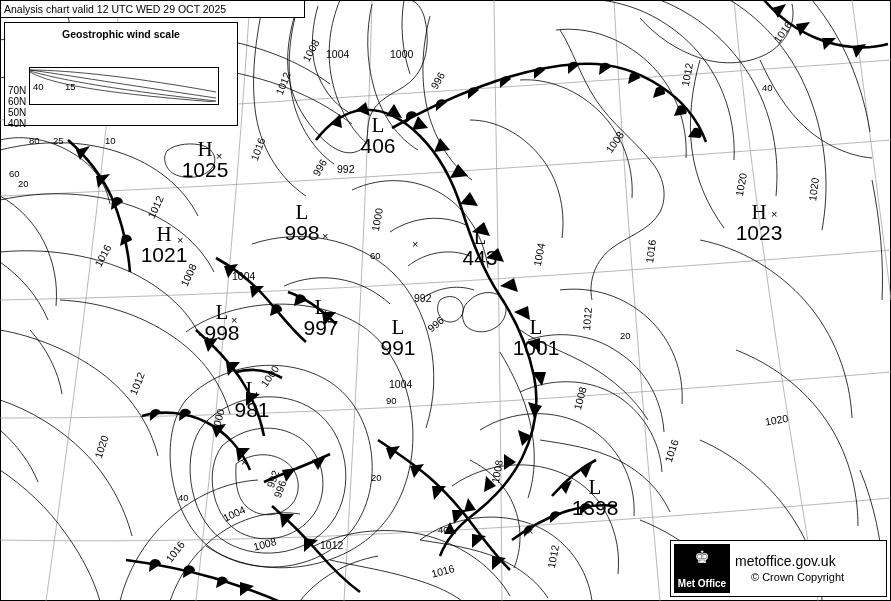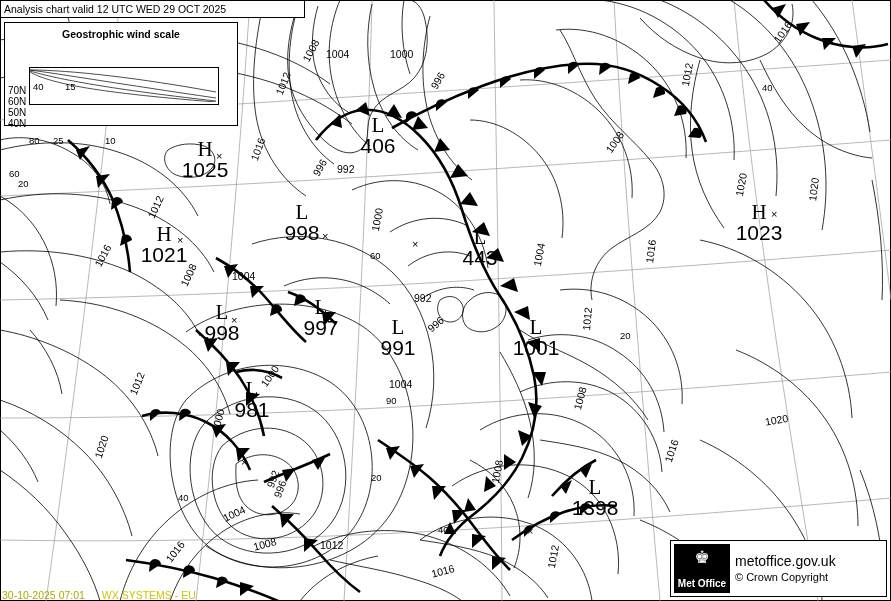--- a/index.html
+++ b/index.html
@@ -28,21 +28,21 @@
 
   .isolabel{position:absolute;font-size:10.5px;color:#000;white-space:nowrap;}
 
   .latlab{position:absolute;font-size:9.5px;color:#000;}
 
   .logo{position:absolute;left:670px;top:540px;width:217px;height:57px;background:#fff;border:1px solid #000;box-sizing:border-box;}
   .logo .badge{position:absolute;left:3px;top:3px;width:56px;height:49px;background:#000;color:#fff;}
   .logo .badge .mo{position:absolute;left:0;right:0;bottom:4px;text-align:center;font-size:10px;font-weight:bold;color:#fff;}
   .logo .badge .crown{position:absolute;left:0;right:0;top:5px;text-align:center;font-size:17px;line-height:17px;color:#fff;}
   .logo .l1{position:absolute;left:64px;top:12px;font-size:14px;}
-  .logo .l2{position:absolute;left:64px;top:30px;font-size:11px;}
+  .logo .l2{position:absolute;left:80px;top:30px;font-size:11px;}
 
   .footer{position:absolute;left:2px;bottom:0px;font-size:10.5px;color:#b3a900;white-space:nowrap;}
   .footer .f2{color:#cfc400;}
 </style>
 </head>
 <body>
 
 <div id="chart">
 
   <svg id="mapsvg" viewBox="0 0 891 601">
@@ -426,18 +426,14 @@
 
   <div class="logo">
     <div class="badge">
       <div class="crown">♚</div>
       <div class="mo">Met Office</div>
     </div>
     <div class="l1">metoffice.gov.uk</div>
     <div class="l2">© Crown Copyright</div>
   </div>
 
-  <div class="footer">
-    <span>30-10-2025  07:01</span>
-    <span class="f2" style="margin-left:14px;">WX SYSTEMS - EU</span>
-  </div>
 
 </div>
 
 </body></html>

